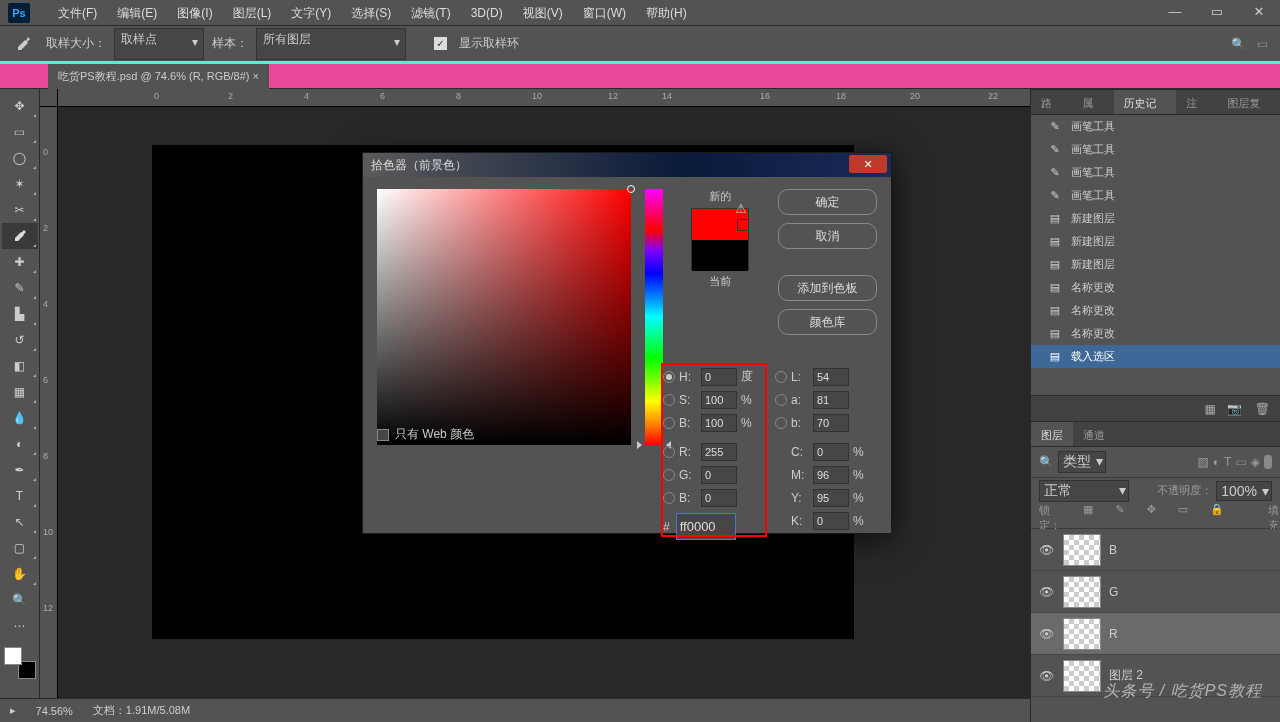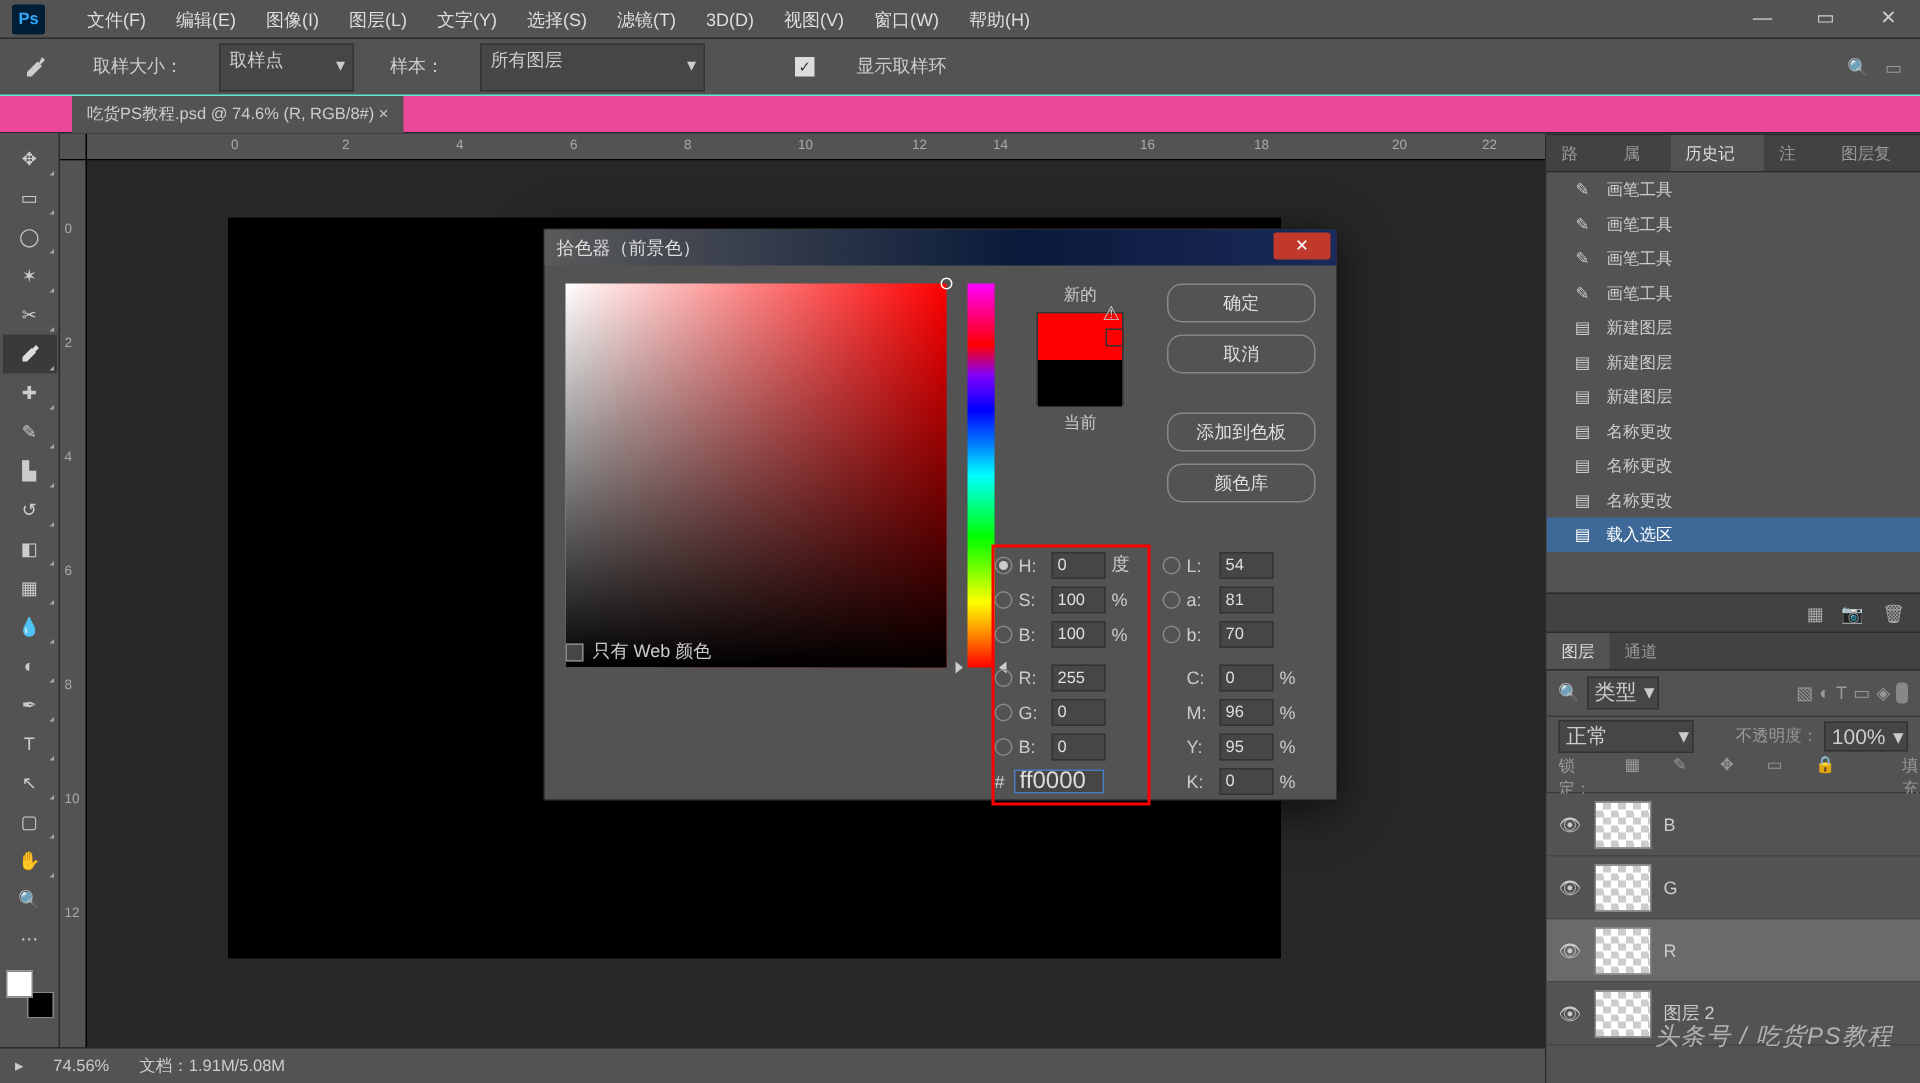--- a/index.html
+++ b/index.html
@@ -2,21 +2,21 @@
 <html><head>
 <meta charset="utf-8">
 <style>
 *{box-sizing:border-box;margin:0;padding:0;font-family:"Microsoft YaHei",sans-serif;user-select:none}
 body{background:#535353;width:1280px;height:722px;overflow:hidden;font-size:12px;color:#ccc;position:relative}
 .menubar{background:#535353;height:26px;display:flex;align-items:center;padding:0 0 0 8px;border-bottom:1px solid #2a2a2a;position:relative}
 .ps-logo{width:22px;height:20px;background:#001e36;color:#31a8ff;font-weight:bold;font-size:11px;text-align:center;line-height:20px;border-radius:2px;margin-right:18px}
 .menu-item{padding:0 10px;color:#ddd;font-size:12px;cursor:default;line-height:26px}
 .win-controls{position:absolute;right:0;top:0;display:flex}
 .win-btn{width:42px;height:26px;text-align:center;line-height:24px;color:#ccc;font-size:13px}
-.optbar{background:#535353;height:38px;display:flex;align-items:center;padding-left:8px;border-bottom:1px solid #5eead4;gap:24px}
+.optbar{background:#535353;height:38px;display:flex;align-items:center;padding-left:8px;border-bottom:3px solid #5eead4;gap:8px}
 .tool-icon-sm{width:30px;height:26px;display:flex;align-items:center;justify-content:center}
 .opt-label{color:#ccc;font-size:12px}
 .opt-select{background:#464646;border:1px solid #333;color:#ccc;height:32px;padding:0 22px 0 6px;font-size:12px;position:relative;min-width:90px;line-height:20px}
 .opt-select::after{content:"▾";position:absolute;right:5px;top:3px;color:#ccc}
 .opt-check{width:13px;height:13px;background:#ddd;display:inline-flex;align-items:center;justify-content:center;color:#333;font-size:10px;margin-right:4px}
 .search-icons{margin-left:auto;display:flex;gap:10px;padding-right:12px;color:#999}
 .tab-strip{background:#ec4899;height:25px;padding-left:48px;border-bottom:1px solid #2a2a2a}
 .doc-tab{display:inline-block;background:#535353;height:25px;line-height:25px;padding:0 10px;color:#ccc;font-size:11px}
 .main{display:flex;height:633px}
 .toolbox{width:40px;background:#535353;border-right:1px solid #2a2a2a;padding-top:4px;position:relative}
@@ -73,21 +73,21 @@
 .btn-col button{background:#535353;border:1px solid #888;border-radius:10px;height:26px;color:#ddd;font-size:12px;cursor:default}
 .dlg-fields{position:absolute;left:300px;top:188px;width:218px;font-size:12px;color:#ccc}
 .fld-row{display:flex;align-items:center;height:23px;gap:4px}
 .fld-row .radio{width:12px;height:12px;border:1px solid #888;border-radius:50%;display:inline-flex;align-items:center;justify-content:center}
 .fld-row .radio.on::after{content:"";width:6px;height:6px;background:#ccc;border-radius:50%}
 .fld-row label{width:18px}
 .fld-row input{width:36px;height:18px;background:#464646;border:1px solid #333;color:#ddd;padding:0 3px;font-size:11px}
 .fld-row .unit{width:16px}
 .col-group{display:flex;gap:18px}
 .hex-row{display:flex;align-items:center;gap:6px;margin-top:4px}
-.hex-row input{width:60px;height:16px;background:#464646;border:1px solid #4a7abf;color:#ddd;padding:0 3px;font-size:16px}
+.hex-row input{width:60px;height:27px;background:#464646;border:1px solid #4a7abf;color:#ddd;padding:0 3px;font-size:13px}
 .red-box{position:absolute;border:2px solid #ff0000;pointer-events:none}
 .webonly{position:absolute;left:14px;bottom:14px;display:flex;align-items:center;gap:6px;font-size:12px;color:#ccc}
 .webonly .cb{width:12px;height:12px;border:1px solid #888;background:#464646}
 .watermark{position:absolute;right:18px;bottom:20px;color:rgba(255,255,255,.55);font-size:16px;font-style:italic;letter-spacing:1px;pointer-events:none;z-index:200}
 svg{display:block}
 </style>
 </head>
 <body>
 
 <div class="menubar">
@@ -173,21 +173,21 @@
       <span style="left:96px">0</span>
         <span style="left:170px">2</span>
         <span style="left:246px">4</span>
         <span style="left:322px">6</span>
         <span style="left:398px">8</span>
         <span style="left:474px">10</span>
         <span style="left:550px">12</span>
         <span style="left:604px">14</span>
         <span style="left:702px">16</span>
         <span style="left:778px">18</span>
-        <span style="left:870px">20</span>
+        <span style="left:852px">20</span>
         <span style="left:930px">22</span>
     </div>
     <div class="ruler-v">
       <span style="top:40px">0</span>
         <span style="top:116px">2</span>
         <span style="top:192px">4</span>
         <span style="top:268px">6</span>
         <span style="top:344px">8</span>
         <span style="top:420px">10</span>
         <span style="top:496px">12</span>

